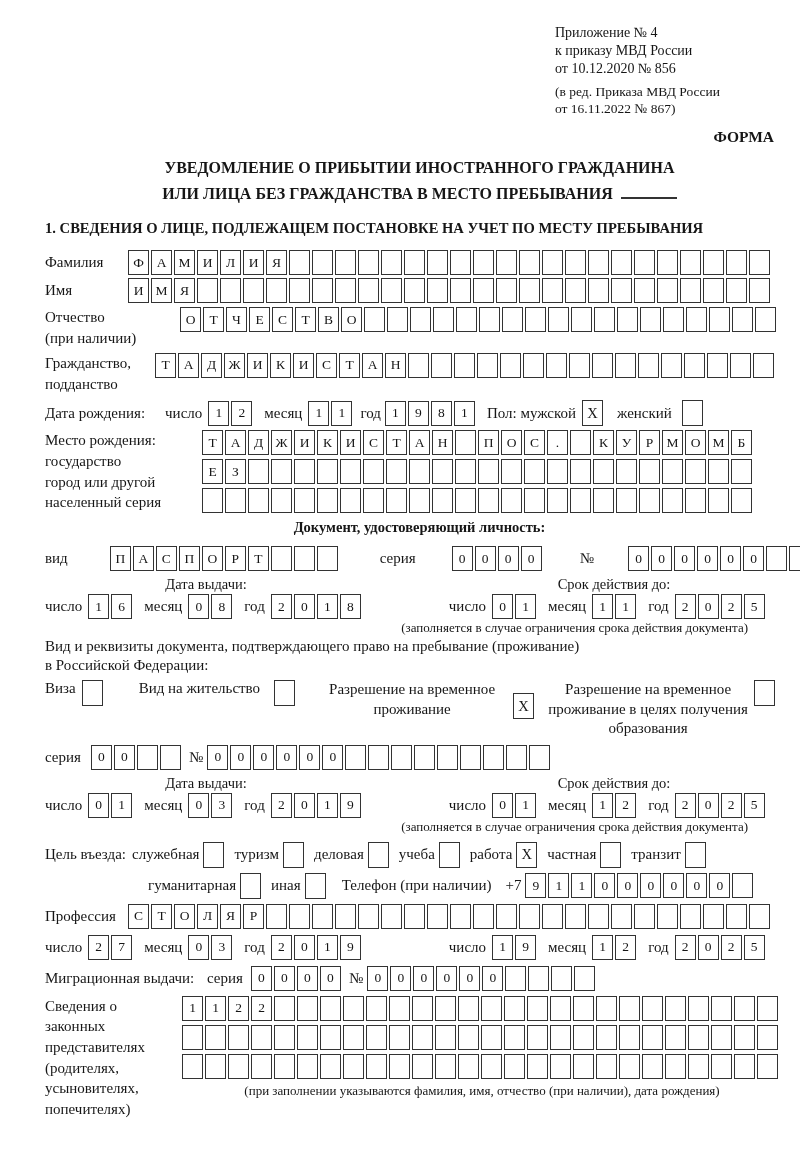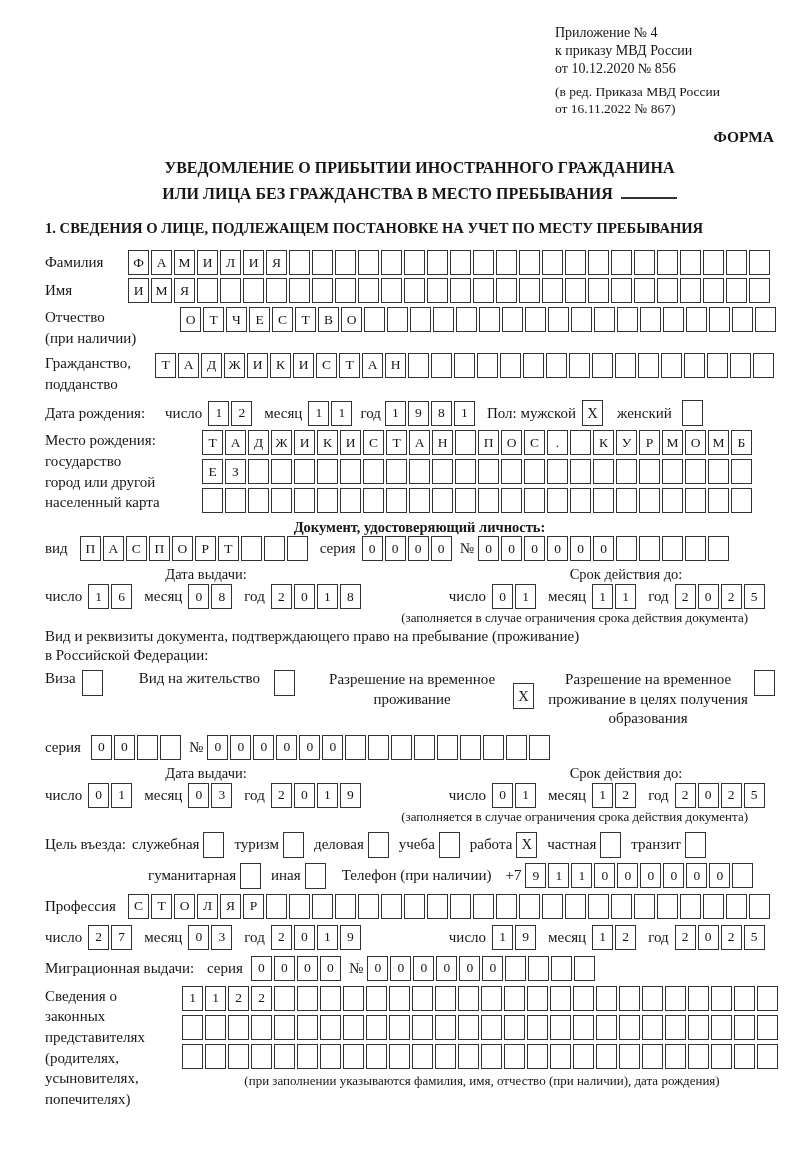--- a/index.html
+++ b/index.html
@@ -29,21 +29,21 @@
 
   .w-name { width:83px; }
   .w-patr { width:135px; }
   .w-cit  { width:110px; }
   .w-bp   { width:157px; }
   .w-reps { width:137px; }
   .bp-rows .cells { margin-bottom:4px; }
 
   .mid-head { text-align:center; font-weight:700; font-size:14.5px; margin-top:2px; }
 
-  .dhead { display:flex; margin-top:5px; font-size:14.5px;gap:12px; }
+  .dhead { display:flex; margin-top:5px; font-size:14.5px; }
   .dhead .h1 { width:322px; text-align:center; }
   .dhead .h2 { width:322px; text-align:center; margin-left:86px; }
   .drow { display:flex; align-items:center; margin-top:1px; }
   .dgrp { display:flex; align-items:center; }
   .dgrp .t { margin-right:6px; }
   .dgrp .g { margin-left:10px; }
   .dgrp2 { margin-left:86px; }
   .note { font-size:13px; margin-top:1px; text-align:right; padding-right:46px; }
 
   .intro { margin-top:2px; font-size:15px; }
@@ -247,21 +247,21 @@
     <span class="chk">X</span>
     <span class="lbl gap14 mr10">женский</span>
     <span class="chk"></span>
   </div>
 
   <div class="frow2">
     <span class="lblcol w-bp">
       <div>Место рождения:</div>
       <div>государство</div>
       <div>город или другой</div>
-      <div>населенный карта</div>
+      <div>населенный серия</div>
     </span>
     <span class="bp-rows">
       <span class="cells">
           <span class="cell">Т</span>
           <span class="cell">А</span>
           <span class="cell">Д</span>
           <span class="cell">Ж</span>
           <span class="cell">И</span>
           <span class="cell">К</span>
           <span class="cell">И</span>
@@ -332,21 +332,21 @@
           <span class="cell"></span>
           <span class="cell"></span>
           <span class="cell"></span>
           <span class="cell"></span>
           <span class="cell"></span>
         </span>
     </span>
   </div>
 
   <div class="mid-head">Документ, удостоверяющий личность:</div>
-  <div class="frow" style="margin-top:0;">
+  <div class="frow" style="margin-top:10px;gap:30px;">
     <span class="lbl mr12">вид</span>
     <span class="cells">
         <span class="cell">П</span>
         <span class="cell">А</span>
         <span class="cell">С</span>
         <span class="cell">П</span>
         <span class="cell">О</span>
         <span class="cell">Р</span>
         <span class="cell">Т</span>
         <span class="cell"></span>

